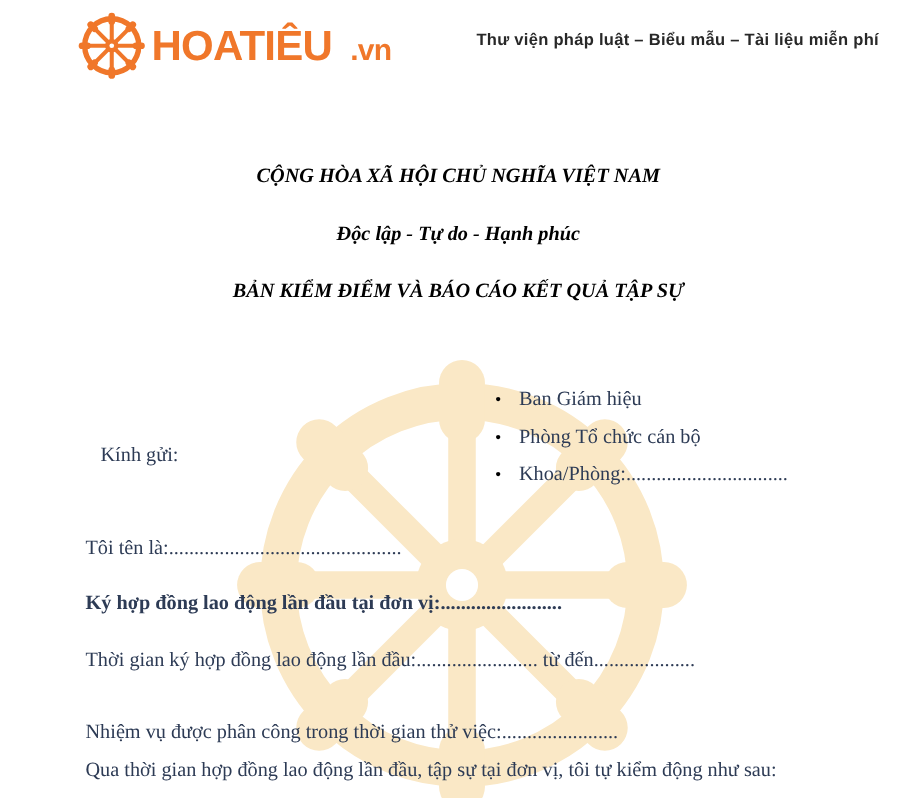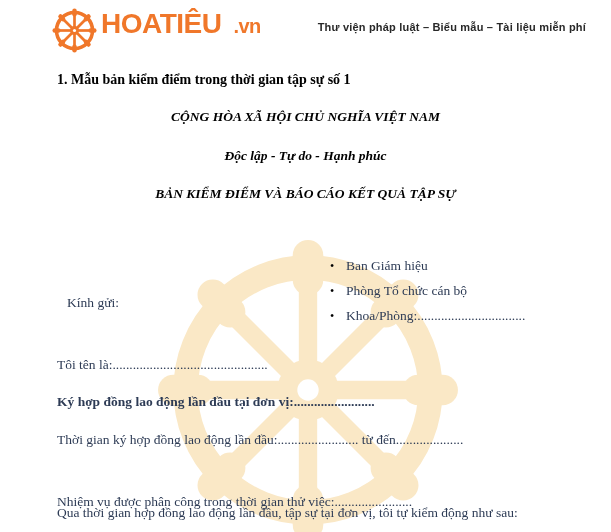--- a/index.html
+++ b/index.html
@@ -4,21 +4,21 @@
 <title>hoatieu.vn document</title>
 <style>
   html, body { margin:0; padding:0; }
   body {
     width:611px; height:532px; position:relative; overflow:hidden;
     background:#ffffff; font-family:"Liberation Serif", serif;
   }
   .abs { position:absolute; }
 
   
-  .logo { left:52px; top:8px; display:flex; align-items:flex-start; gap:4px; cursor:pointer; }
+  .logo { left:52px; top:8px; display:flex; align-items:center; gap:4px; cursor:pointer; }
   .logo-text { display:flex; align-items:baseline; font-family:"Liberation Sans", sans-serif; font-weight:bold; letter-spacing:-0.5px; }
   .logo-name { font-size:28px; color:#F0772A; }
   .logo-tld  { font-size:20px; color:#F0772A;padding-left:12px; }
   .tagline {
     right:25px; top:21px; font-family:Liberation Sans, sans-serif;
     font-weight:bold; font-size:11px; color:#282828; letter-spacing:0.2px;
   }
 
   
   .watermark { left:155px; top:237px; width:306px; height:306px; pointer-events:none; }
@@ -36,21 +36,21 @@
   .salutation { left:67px; top:295px; }
 
   .recipients { left:330px; top:258px; }
   .recipient-row { display:flex; align-items:flex-start; margin-bottom:9px; }
   .bullet { width:16px; font-size:12px; color:#000; line-height:16px; }
   .recipient-label { line-height:16px; }
 
   .line1 { left:57px; top:357px; }
   .line2 { left:57px; top:394px;font-weight:bold; }
   .line3 { left:57px; top:432px; }
-  .line4 { left:57px; top:494px; }
+  .line4 { left:57px; top:480px; }
   .closing { left:57px; top:505px; }
 
   .content-layer { position:absolute; inset:0; }
 </style>
 </head>
 <body>
 
 <svg width="0" height="0" style="position:absolute" aria-hidden="true">
   <defs>
     <symbol id="wheel" viewBox="0 0 100 100">
@@ -103,21 +103,20 @@
         </g>
       </g>
     </svg>
     <span class="logo-text">
       <span class="logo-name">HOATIÊU</span>
       <span class="logo-tld">.vn</span>
     </span>
   </div>
   <div class="abs tagline">Thư viện pháp luật – Biểu mẫu – Tài liệu miễn phí</div>
 
-  <div class="abs doc bold doc-title">1. Mẫu bản kiểm điểm trong thời gian tập sự số 1</div>
 
   <div class="abs doc bold centerline hdr1">CỘNG HÒA XÃ HỘI CHỦ NGHĨA VIỆT NAM</div>
   <div class="abs doc bold centerline hdr2">Độc lập - Tự do - Hạnh phúc</div>
   <div class="abs doc bold centerline hdr3">BẢN KIỂM ĐIỂM VÀ BÁO CÁO KẾT QUẢ TẬP SỰ</div>
 
   <div class="abs doc salutation">Kính gửi:</div>
 
   <div class="abs doc recipients">
     <div class="recipient-row">
       <span class="bullet">•</span>

